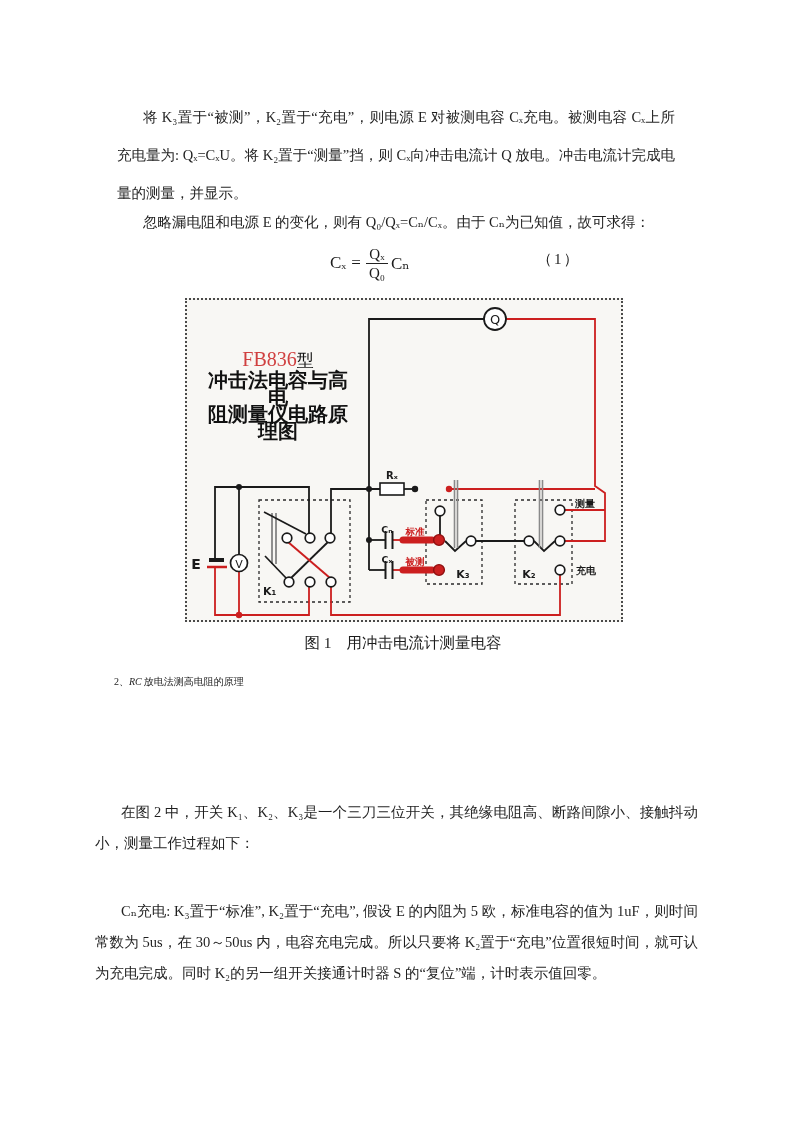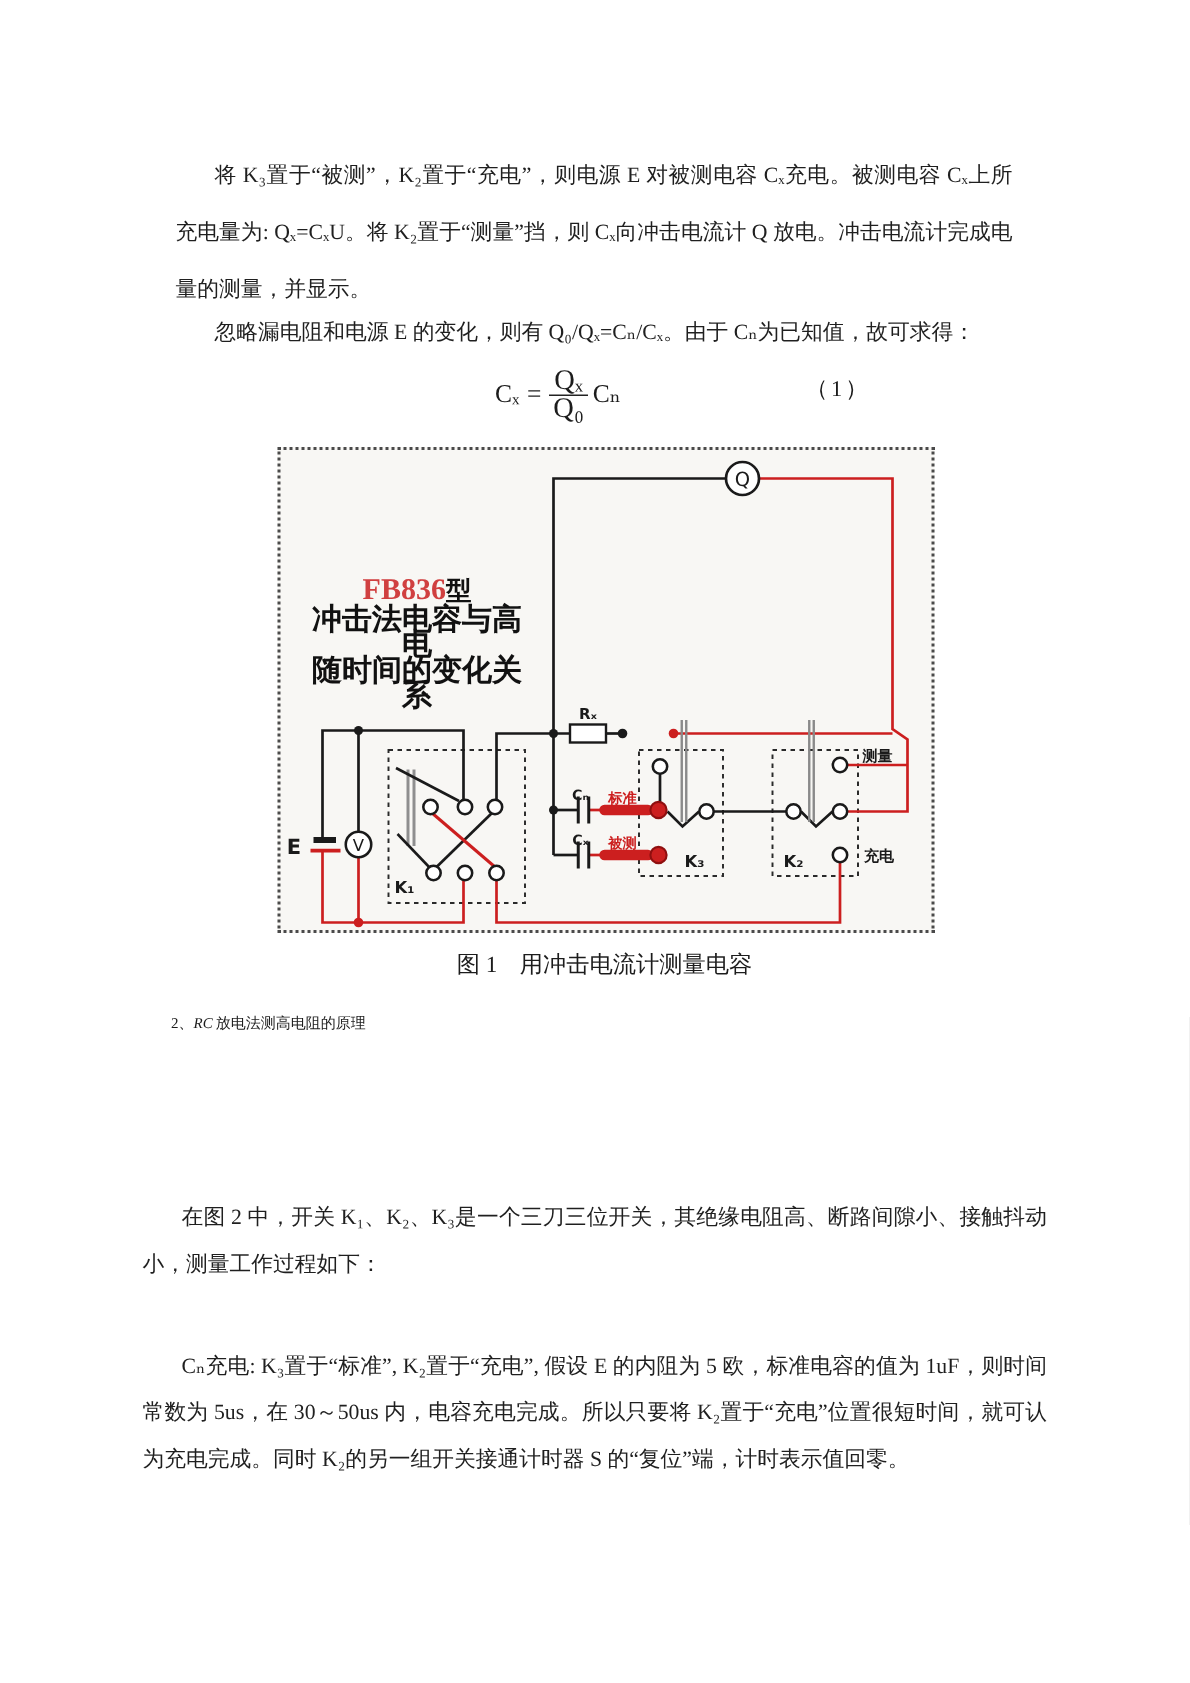--- a/index.html
+++ b/index.html
@@ -9,31 +9,31 @@
             font-family:"Liberation Serif","DejaVu Serif","DejaVu Sans",serif;}
   .p1{left:117px;top:98px;width:558px;line-height:38px;text-indent:26px;}
   .p2{left:117px;top:203px;width:558px;line-height:38px;text-indent:26px;text-align:left;}
   .p3{left:95px;top:703px;width:603px;line-height:31px;text-indent:26px;}
   .p4{left:95px;top:797px;width:603px;line-height:31px;text-indent:26px;}
   .p5{left:95px;top:896px;width:603px;line-height:31px;text-indent:26px;}
   
   .equation{position:absolute;left:330px;top:241px;height:44px;display:flex;align-items:center;
             font-size:17px;color:#1c1c1c;}
   .equation .eq-sign{margin:0 5px;}
-  .frac{display:inline-flex;flex-direction:column;align-items:center;font-size:19px;line-height:16px;}
+  .frac{display:inline-flex;flex-direction:column;align-items:center;font-size:15px;line-height:16px;}
   .frac .num{padding:0 3px 1px 3px;}
   .frac .den{border-top:1.3px solid #222;padding:1px 3px 0 3px;}
   .eq-factor{margin-left:3px;}
   .eq-num{position:absolute;left:537px;top:250px;font-size:15px;color:#1c1c1c;letter-spacing:2px;}
   
   .figure{position:absolute;left:185px;top:298px;width:438px;height:324px;background:#f8f7f4;
           border:2px dotted #4a4a4a;box-sizing:border-box;}
   .figure svg{position:absolute;left:0;top:0;}
   .fig-title{position:absolute;left:14px;top:48px;width:154px;text-align:center;pointer-events:none;}
-  .fig-title .t1{font-size:20px;font-weight:bold;font-family:"Liberation Serif","DejaVu Serif",serif;line-height:22px;margin-top:34px;}
+  .fig-title .t1{font-size:20px;font-weight:normal;font-family:"Liberation Serif","DejaVu Serif",serif;line-height:22px;}
   .fig-title .t1 .model{color:#d04040;}
   .fig-title .t1 .suffix{color:#111;font-family:"Liberation Sans","DejaVu Sans",sans-serif;font-size:17px;}
   .fig-title .t2,.fig-title .t3{font-size:20px;font-weight:bold;color:#111;line-height:17px;
         font-family:"Liberation Sans","DejaVu Sans",sans-serif;}
   .caption{position:absolute;left:184px;top:633px;width:438px;text-align:center;font-size:15.5px;color:#1c1c1c;}
   .capgap{display:inline-block;width:15px;}
   .heading{position:absolute;left:114px;top:675px;margin:0;font-size:10px;font-weight:normal;color:#1c1c1c;
            font-family:"Liberation Serif","DejaVu Serif",serif;}
   .heading .it{font-style:italic;font-family:"Liberation Serif","DejaVu Serif",serif;margin-right:2px;}
   svg text{font-family:"DejaVu Sans","Liberation Sans",sans-serif;}
@@ -185,21 +185,21 @@
 
       <text x="398" y="207" text-anchor="middle" font-size="10" font-weight="bold" fill="#1a1a1a">测量</text>
       <text x="399" y="274" text-anchor="middle" font-size="10" font-weight="bold" fill="#1a1a1a">充电</text>
     </svg>
 
     <div class="fig-title">
       <div class="t1">
         <span class="model">FB836</span><span class="suffix">型</span>
       </div>
       <div class="t2">冲击法电容与高电</div>
-      <div class="t3">随时间的变化关系</div>
+      <div class="t3">阻测量仪电路原理图</div>
     </div>
   </div>
 
   <div class="caption">
     <span>图 1</span><span class="capgap"></span><span>用冲击电流计测量电容</span>
   </div>
 
   <h2 class="heading">
     <span>2、</span><span class="it">RC</span><span>放电法测高电阻的原理</span>
   </h2>

